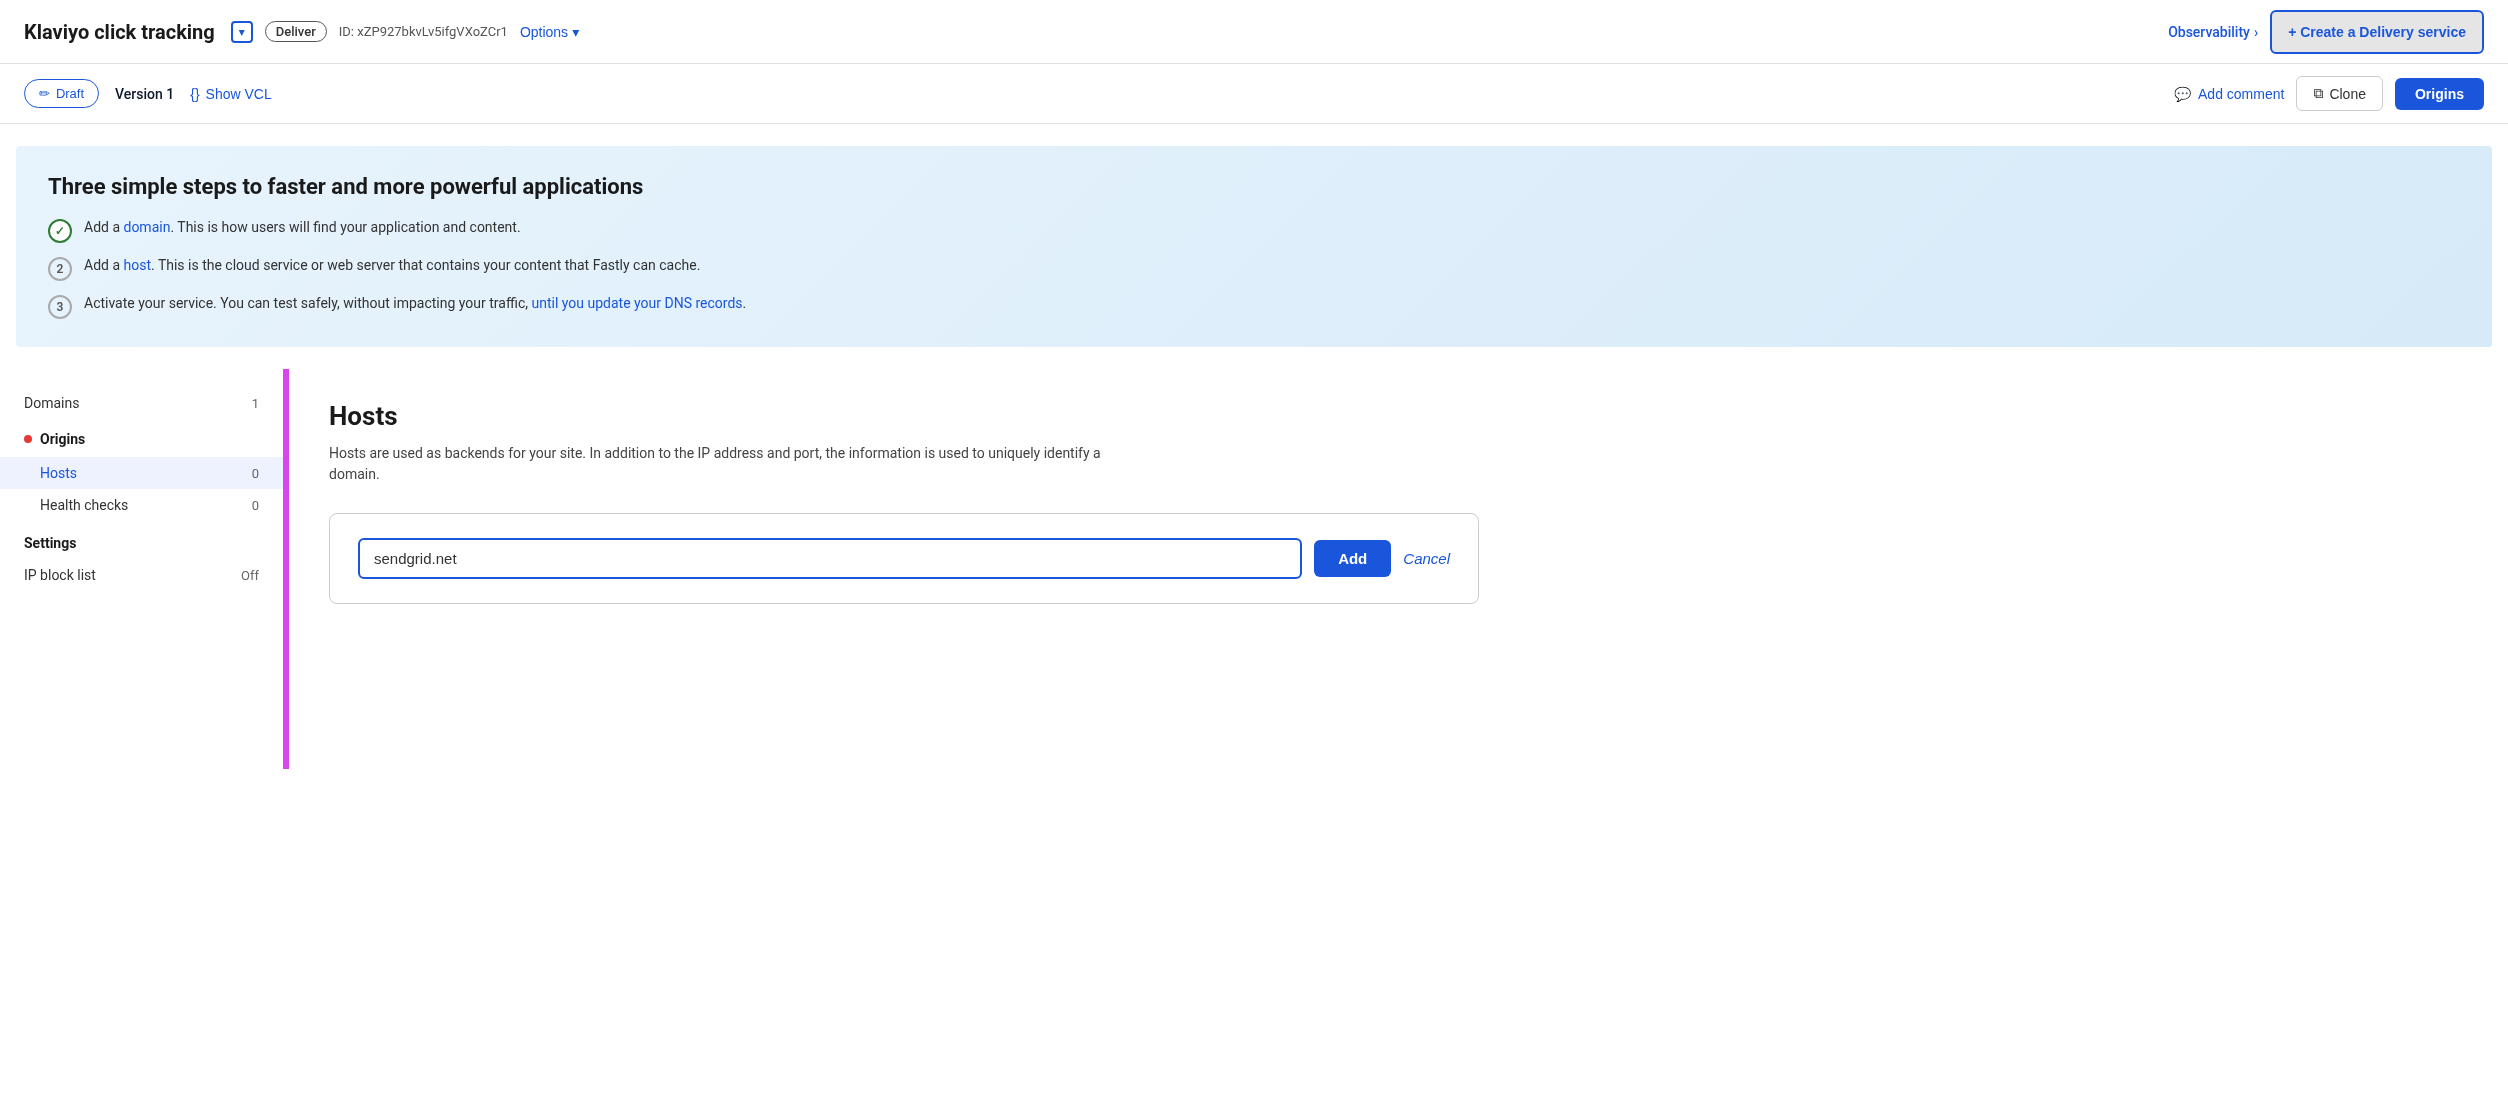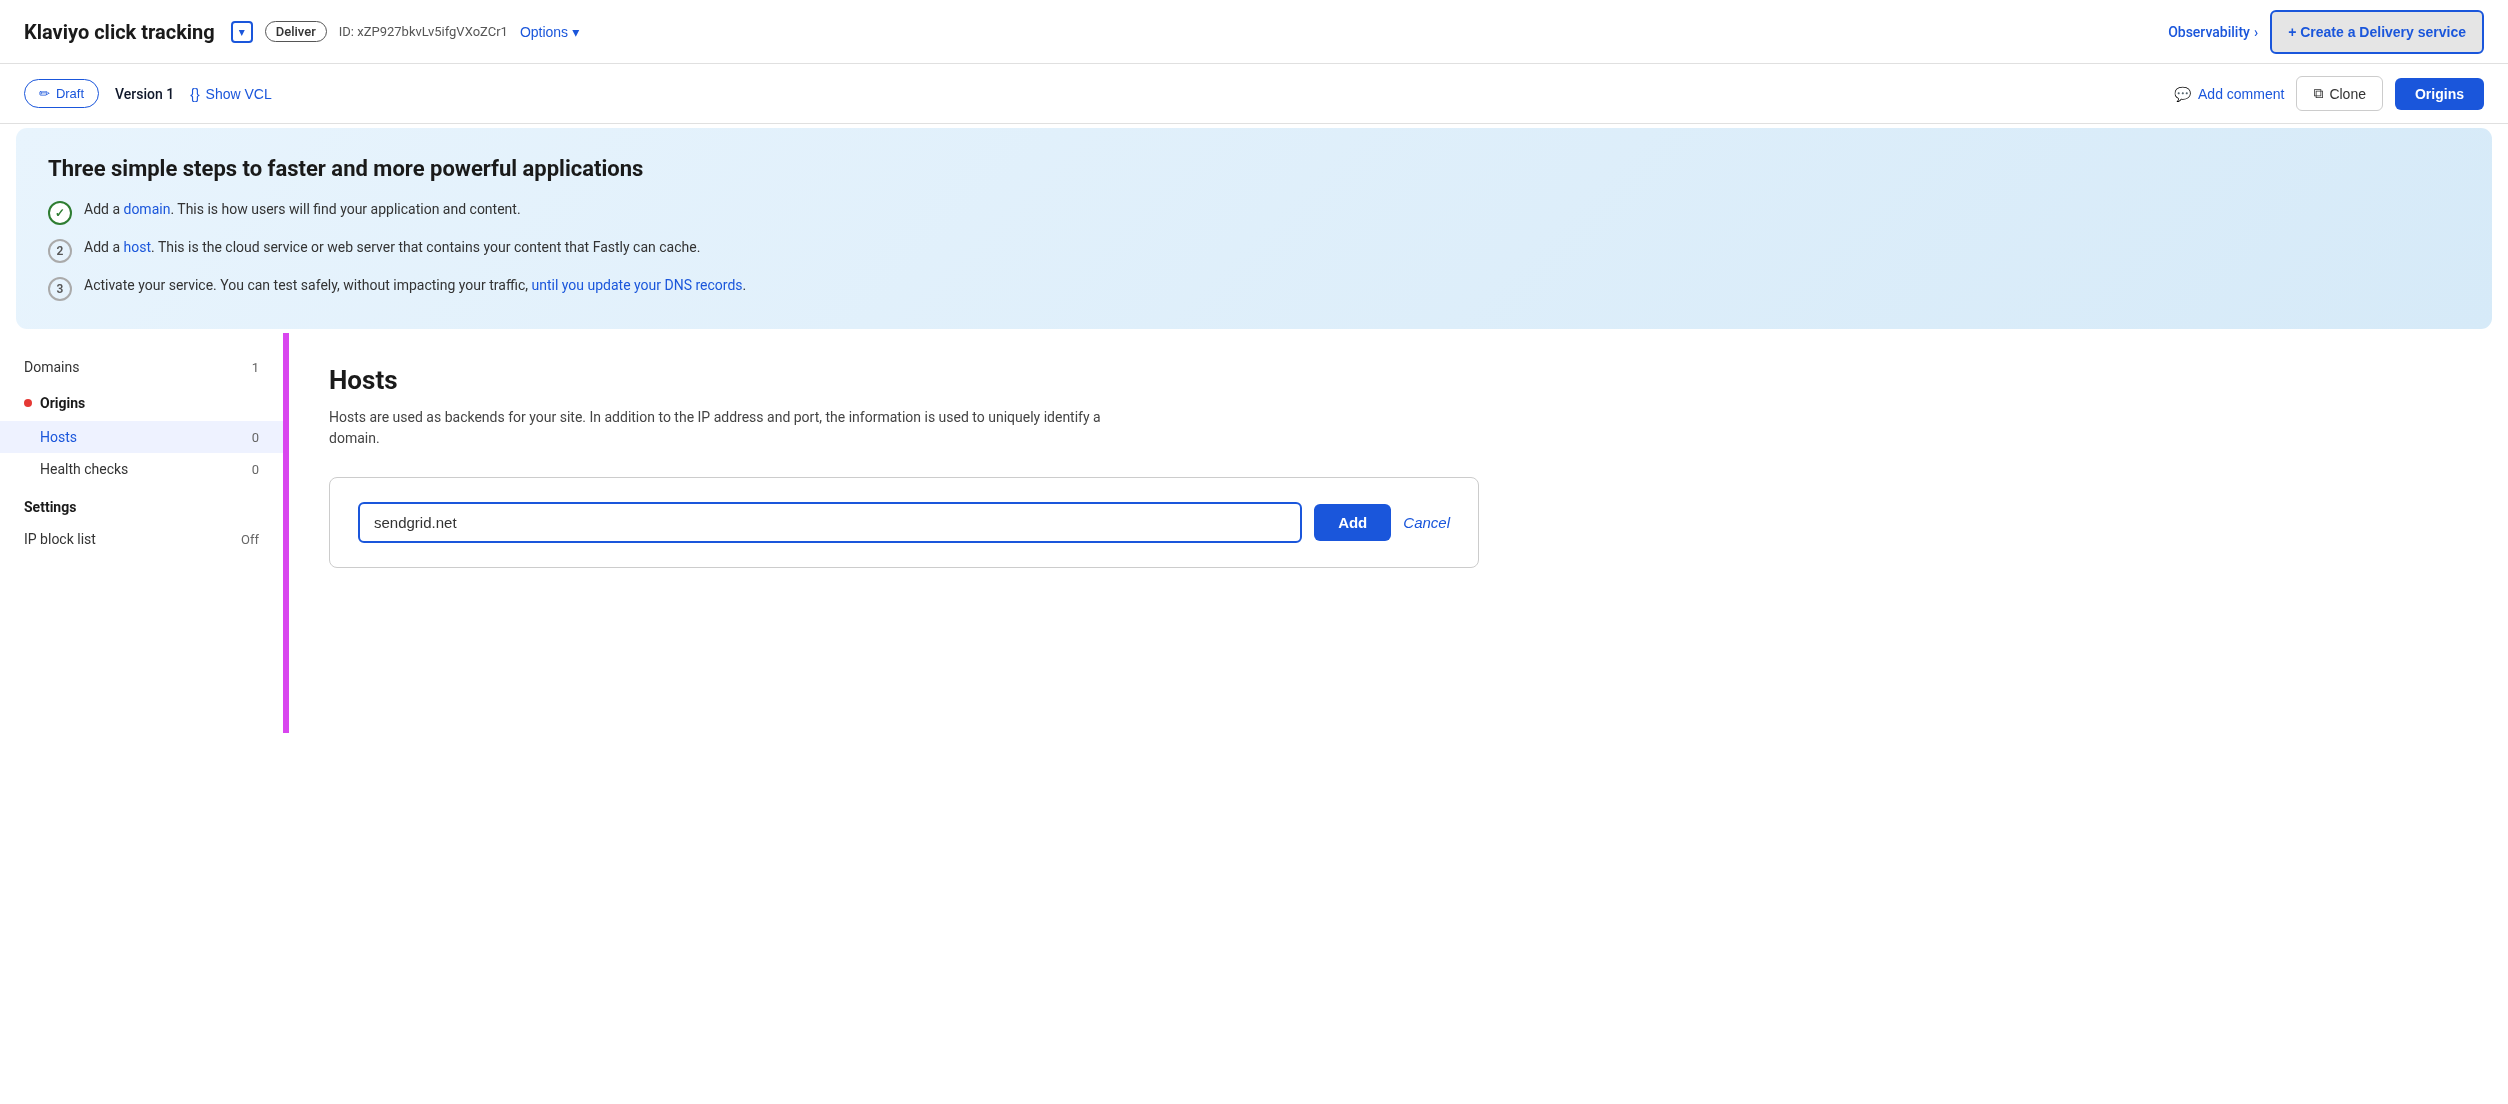--- a/index.html
+++ b/index.html
@@ -67,21 +67,21 @@
     }
     .activate-btn {
       border: none; border-radius: 6px; padding: 8px 20px;
       font-size: 14px; font-weight: 600; cursor: pointer;
       background: #1a56db; color: #fff;
     }
 
     
     .banner {
       background: linear-gradient(135deg, #e8f4fd 0%, #d6eaf8 100%);
-      margin: 4px 16px; border-radius: 11px; padding: 28px 32px;
+      margin: 22px 16px; border-radius: 4px; padding: 28px 32px;
     }
     .banner h2 {
       font-size: 22px; font-weight: 700; color: #1a1a1a; margin-bottom: 20px;
     }
     .steps { display: flex; flex-direction: column; gap: 14px; }
     .step { display: flex; align-items: flex-start; gap: 12px; font-size: 14px; color: #333; }
     .step-icon {
       width: 24px; height: 24px; border-radius: 50%; border: 2px solid #aaa;
       display: flex; align-items: center; justify-content: center;
       font-size: 12px; font-weight: 600; color: #555; flex-shrink: 0; margin-top: 0px;

